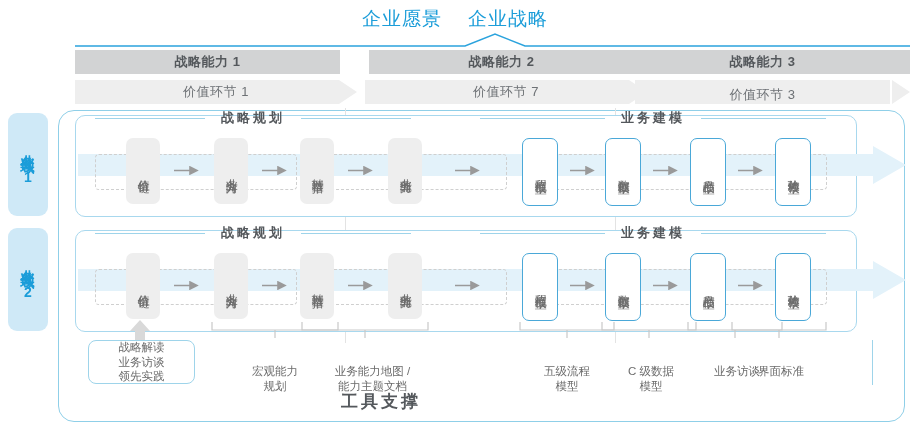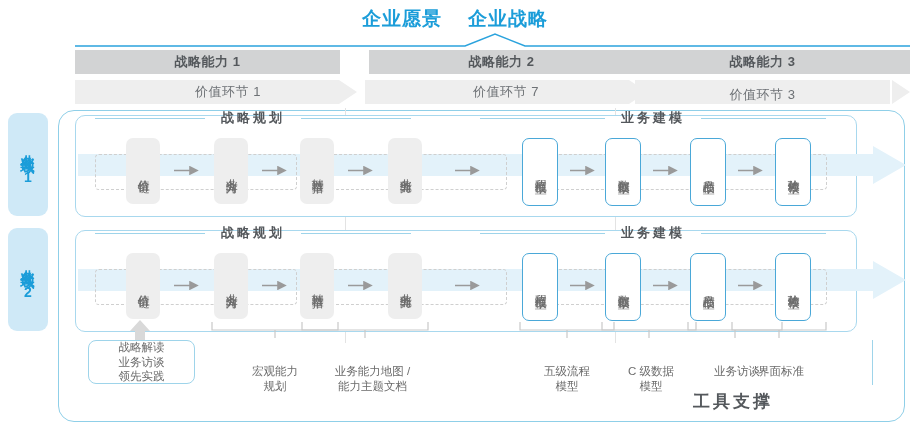--- a/index.html
+++ b/index.html
@@ -9,21 +9,21 @@
     font-family:"Liberation Sans","DejaVu Sans",sans-serif;
     overflow:hidden;
     position:relative;
     color:#6b6b6b;
   }
   .stage{position:absolute;left:0;top:0;width:910px;height:432px;}
 
   
   .vision-row{position:absolute;left:0;top:4px;width:910px;height:30px;
      display:flex;justify-content:center;align-items:center;gap:26px;}
-  .vision-word{color:#1b9dd9;font-size:19px;font-weight:bold;letter-spacing:1px;}
+  .vision-word{color:#1b9dd9;font-size:19px;font-weight:normal;letter-spacing:1px;}
 
   
   .peak-svg{position:absolute;left:75px;top:33px;}
 
   
   .cap-bar{position:absolute;top:50px;height:24px;background:#d2d3d4;
      display:flex;align-items:center;justify-content:center;}
   .cap-bar span{font-size:13px;font-weight:bold;color:#54585c;letter-spacing:.5px;}
 
   .val-band{position:absolute;top:80px;left:75px;width:835px;height:24px;}
@@ -82,22 +82,22 @@
   .bracket{position:absolute;}
   .blabel{position:absolute;text-align:center;font-size:11.5px;color:#6b6b6b;line-height:1.35;white-space:pre-line;}
 
   .tool-box{position:absolute;left:88px;top:340px;width:105px;height:42px;
      border:1.2px solid #9ed4ea;border-radius:8px;background:#ffffff;
      display:flex;align-items:center;justify-content:center;}
   .tool-box .t{font-size:11.5px;color:#6b6b6b;line-height:1.28;text-align:center;white-space:pre-line;}
 
   .up-arrow{position:absolute;left:128px;top:318px;width:24px;height:24px;}
 
-  .support{position:absolute;left:0;top:390px;width:762px;text-align:right;
-     font-size:17px;font-weight:bold;color:#54585c;letter-spacing:3px;padding-left:11px;}
+  .support{position:absolute;left:0;top:390px;width:762px;text-align:center;
+     font-size:17px;font-weight:bold;color:#54585c;letter-spacing:3px;}
 
   .vdiv{position:absolute;width:1px;background:#e3e3e3;}
 </style>
 </head>
 <body>
 
 <div class="stage">
 
   <div class="vision-row">
     <div class="vision-word">企业愿景</div>
@@ -112,21 +112,21 @@
     <span>战略能力 1</span>
   </div>
   <div class="cap-bar" id="cap1" style="left:345px;width:265px;margin-left:24px;">
     <span>战略能力 2</span>
   </div>
   <div class="cap-bar" id="cap2" style="left:615px;width:295px;">
     <span>战略能力 3</span>
   </div>
 
   <div class="val-band">
-    <div class="val-seg" style="left:0;width:282px;padding-left:12px;">
+    <div class="val-seg" style="left:0;width:282px;">
       <span>价值环节 1</span>
     </div>
     <div class="chev" style="left:264px;"></div>
 
     <div class="val-seg" style="left:290px;width:282px;">
       <span>价值环节 7</span>
     </div>
     <div class="chev" style="left:554px;"></div>
 
     <div class="val-seg" style="left:560px;width:255px;align-items:flex-end;">

